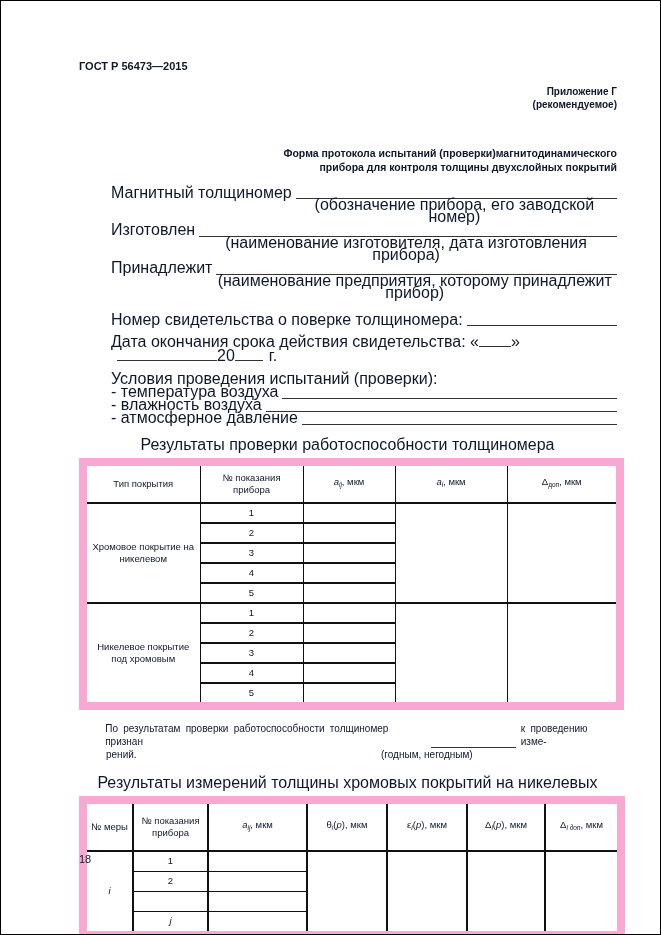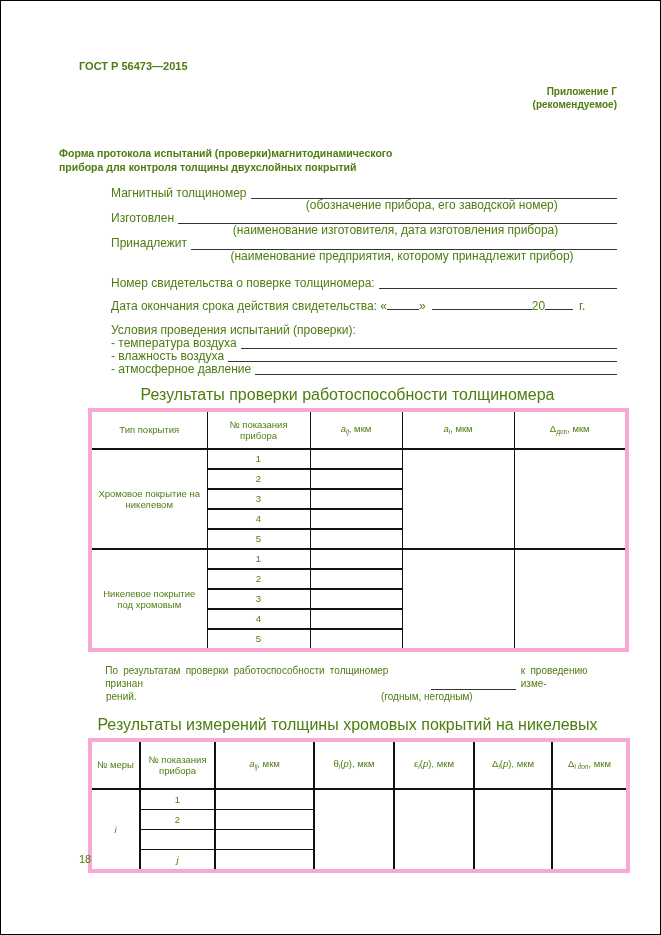--- a/index.html
+++ b/index.html
@@ -3,56 +3,56 @@
 <meta charset="utf-8">
 <style>
   html,body{margin:0;padding:0;background:#e8e8e8;}
   .page{
     position:relative;
     width:661px;height:935px;
     background:#ffffff;
     border:1px solid #000;
     box-sizing:border-box;
     font-family:"Liberation Sans", sans-serif;
-    color:#4d7c0f;
+    color:#0f172a;
     overflow:hidden;
   }
   .content{
     position:absolute;
     left:58px; top:0; width:558px; height:100%;
   }
   .gost-ref{
     margin:58px 0 0 20px;
     font-size:11px;font-weight:bold;line-height:14px;
   }
   .annex{margin-top:12px;text-align:right;font-weight:bold;font-size:10px;line-height:13px;}
-  .doc-title{margin-top:35px;text-align:left;font-weight:bold;font-size:10.5px;line-height:14px;}
-  .form-block{margin-top:12px;margin-left:52px;font-size:12px;}
+  .doc-title{margin-top:35px;text-align:right;font-weight:bold;font-size:10.5px;line-height:14px;}
+  .form-block{margin-top:12px;margin-left:52px;font-size:16px;}
   .frow{display:flex;align-items:flex-end;line-height:12.4px;}
   .fill{flex:1;border-bottom:1px solid #333;height:12px;margin-left:4px;}
   .cap-row{display:flex;line-height:12.4px;}
   .spacer{visibility:hidden;white-space:nowrap;}
   .cap{flex:1;text-align:center;}
   .single{line-height:12.4px;}
   .mt14{margin-top:14px;}
   .mt9{margin-top:9px;}
   .mt11{margin-top:11px;}
   .blank{display:inline-block;border-bottom:1px solid #333;height:11px;vertical-align:baseline;}
   .w30{width:32px;}
   .w100{width:100px;margin-left:6px;}
   .w28{width:28px;}
   .gsuf{margin-left:6px;}
   .tbl-cap{margin-left:20px;width:537px;text-align:center;font-size:16px;line-height:12px;}
   .cap1{margin-top:14px;}
   .cap2m{margin-top:16px;}
   table.t{
     border-collapse:collapse;
     table-layout:fixed;
-    margin-left:29px;
-    border:4px solid #f9a8d4;
+    margin-left:20px;
+    border:8px solid #f9a8d4;
     font-size:9.5px;
   }
   table.t{margin-top:7px;}
   .t td{border:1px solid #111;text-align:center;vertical-align:middle;padding:1px 3px;line-height:11.5px;}
   .t thead td{border-bottom:2px solid #111;}
   .t1{width:537px;}
   .t1 thead td{height:34px;}
   .t1 tbody td{height:16px;border-bottom-width:2px;}
   .t2{width:538px;margin-top:3px;}
   .t2 td{border-left-width:2px;border-right-width:2px;}

